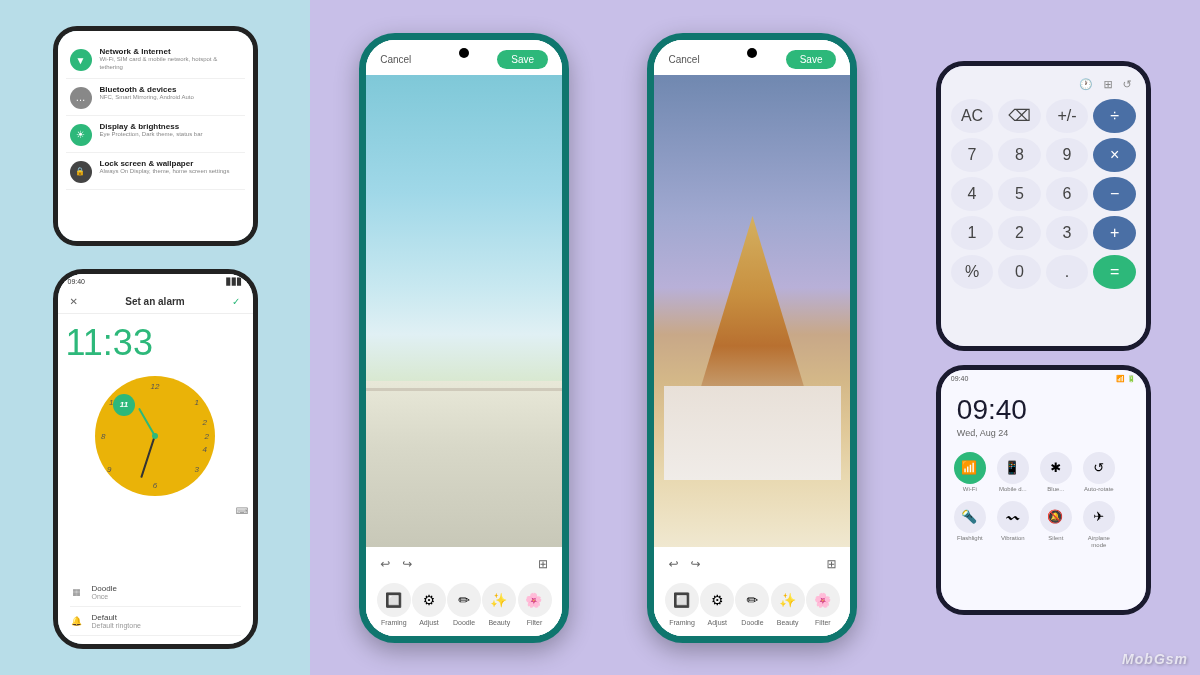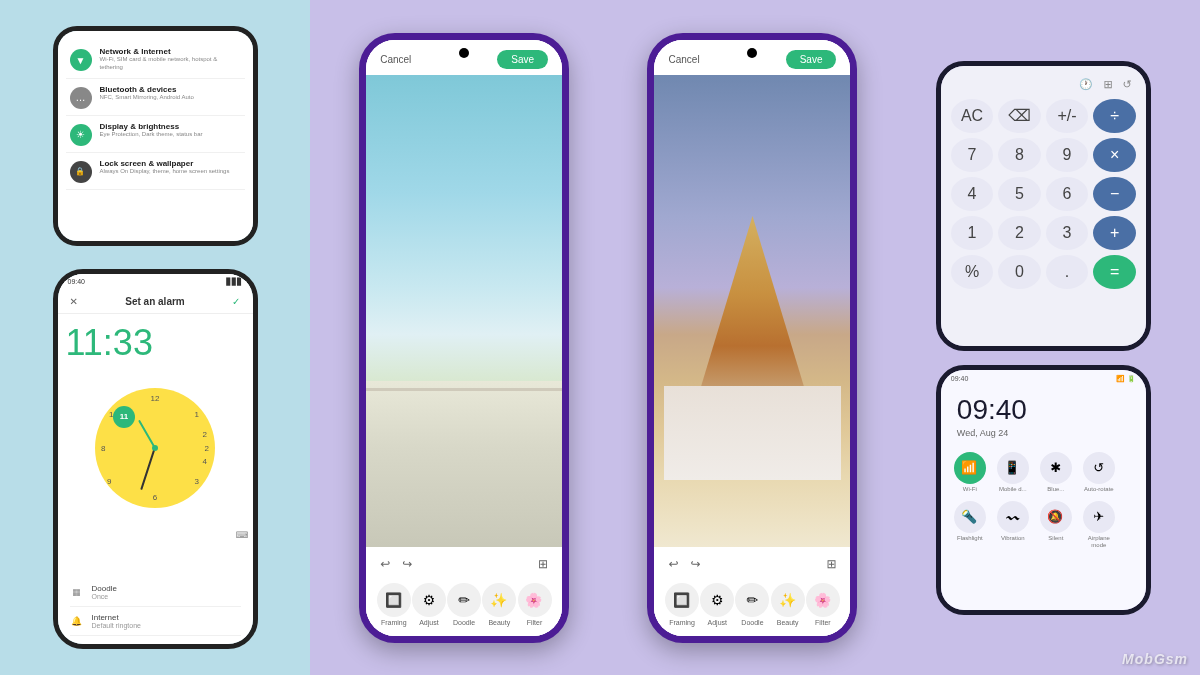--- a/index.html
+++ b/index.html
@@ -135,26 +135,27 @@
       font-size: 36px;
       font-weight: 300;
       color: #2db87a;
       padding: 8px;
     }
 
     .clock-face {
       width: 120px;
       height: 120px;
       border-radius: 50%;
-      background: #fde047;
-      margin: 12px auto;
+      background: #eab308;
+      margin: 0 auto;
       position: relative;
       display: flex;
       align-items: center;
       justify-content: center;
+      font-style: italic;
     }
 
     .clock-center {
       width: 6px;
       height: 6px;
       background: #2db87a;
       border-radius: 50%;
       position: absolute;
       z-index: 10;
     }
@@ -213,21 +214,21 @@
 
     .alarm-row-text { flex: 1; }
     .alarm-row-title { font-size: 8px; color: #444; font-weight: 500; }
     .alarm-row-sub { font-size: 7px; color: #999; }
 
     
     .phone-wallpaper-left {
       width: 220px;
       height: 620px;
       border-radius: 36px;
-      border: 7px solid #4c1d95;
+      border: 7px solid #0f766e;
       background: #000;
       overflow: hidden;
       position: relative;
     }
 
     .wallpaper-screen {
       width: 100%;
       height: 100%;
       display: flex;
       flex-direction: column;
@@ -524,21 +525,21 @@
         <div class="alarm-row">
           <div class="alarm-row-icon">▦</div>
           <div class="alarm-row-text">
             <div class="alarm-row-title">Doodle</div>
             <div class="alarm-row-sub">Once</div>
           </div>
         </div>
         <div class="alarm-row">
           <div class="alarm-row-icon">🔔</div>
           <div class="alarm-row-text">
-            <div class="alarm-row-title">Internet</div>
+            <div class="alarm-row-title">Default</div>
             <div class="alarm-row-sub">Default ringtone</div>
           </div>
         </div>
       </div>
     </div>
   </div>
 </div>
 
 <div class="panel-right" style="position:relative;">
 

